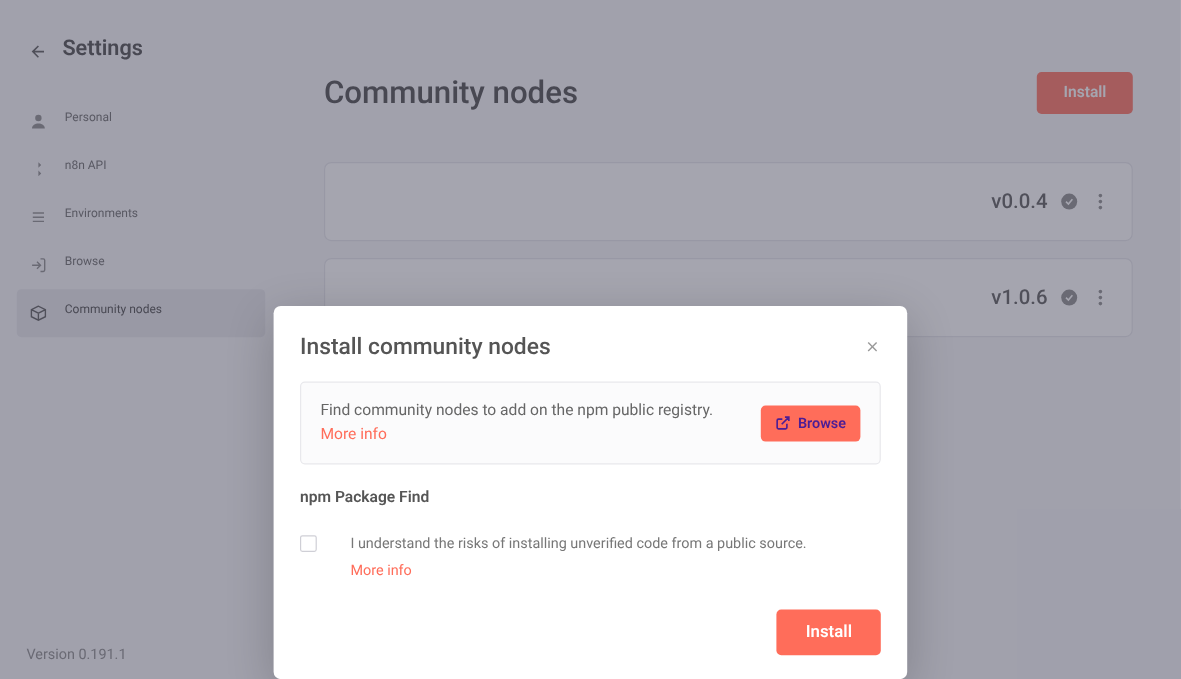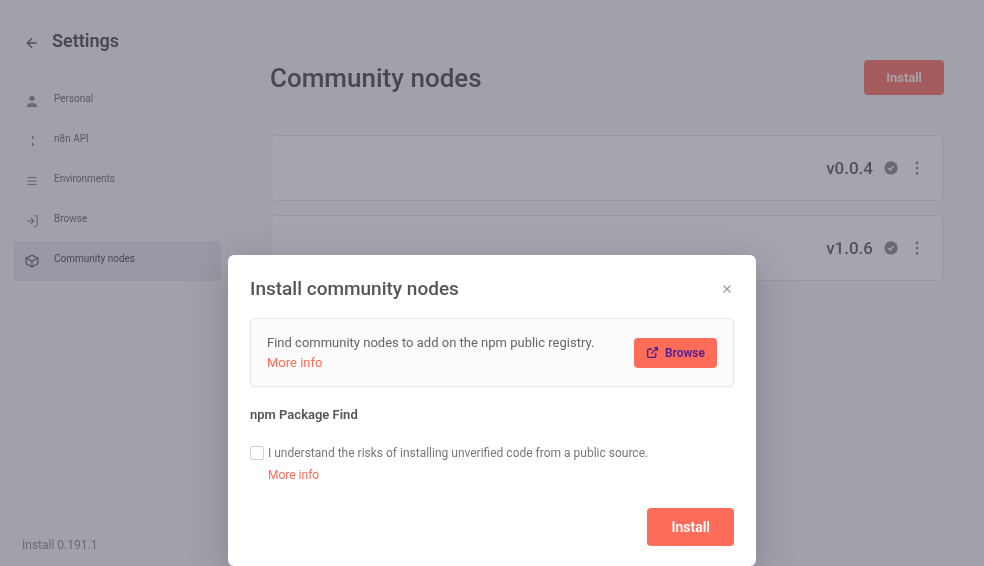--- a/index.html
+++ b/index.html
@@ -25,21 +25,21 @@
 .modal{width:528px;background:#fff;border-radius:6px;padding:22px 22px 20px 22px;box-shadow:0 10px 40px rgba(0,0,0,0.2)}
 .modal-header{display:flex;justify-content:space-between;align-items:center;margin-bottom:18px}
 .modal-title{font-size:19px;font-weight:500;color:#555}
 .close-x{color:#999;font-size:18px;cursor:pointer;line-height:1}
 .info-box{border:1px solid #e8e8ec;background:#fbfbfc;border-radius:4px;padding:14px 16px;display:flex;align-items:center;justify-content:space-between;gap:16px;margin-bottom:20px}
 .info-text{color:#666;font-size:13px;line-height:1.5}
 .info-text .more-link{color:#ff6d5a;cursor:pointer}
 .browse-btn{background:#ff6d5a;color:#4c1d95;border:none;padding:8px 12px;border-radius:4px;font-size:12px;font-weight:600;cursor:pointer;display:flex;align-items:center;gap:6px;white-space:nowrap}
 .field-label{font-size:13px;font-weight:600;color:#555;margin-bottom:8px}
 .text-input{width:100%;border:1px solid #cfcfd6;border-radius:4px;padding:10px 12px;font-size:13px;color:#555;outline:none}
-.consent-row{display:flex;align-items:flex-start;gap:4px;margin-top:22px}
+.consent-row{display:flex;align-items:flex-start;gap:28px;margin-top:22px}
 .consent-checkbox{width:14px;height:14px;border:1px solid #cfcfd6;border-radius:2px;margin-top:2px;flex-shrink:0;cursor:pointer}
 .consent-text{font-size:12px;color:#777;line-height:1.5}
 .consent-text .more-link{color:#ff6d5a;cursor:pointer;display:block;margin-top:4px}
 .modal-footer{display:flex;justify-content:flex-end;margin-top:24px}
 .modal-install-btn{background:#ff6d5a;color:#fff;border:none;padding:11px 24px;border-radius:4px;font-size:14px;font-weight:600;cursor:pointer}
 svg{display:block}
 </style>
 </head>
 <body>
 
@@ -95,21 +95,21 @@
 
   <div class="nav-item active">
     <span class="nav-icon">
       <svg width="14" height="14" viewBox="0 0 24 24" fill="none" stroke="currentColor" stroke-width="2">
           <path d="M12 2L2 7v10l10 5 10-5V7L12 2zM2 7l10 5 10-5M12 22V12"></path>
         </svg>
     </span>
     <span>Community nodes</span>
   </div>
 
-  <div class="version">Install 0.191.1</div>
+  <div class="version">Version 0.191.1</div>
 </div>
 
 <div class="main">
   <div class="page-header">
     <h1 class="page-title">Community nodes</h1>
     <button class="install-btn">Install</button>
   </div>
 
   <div class="node-row">
     <span class="node-version">v0.0.4</span>

